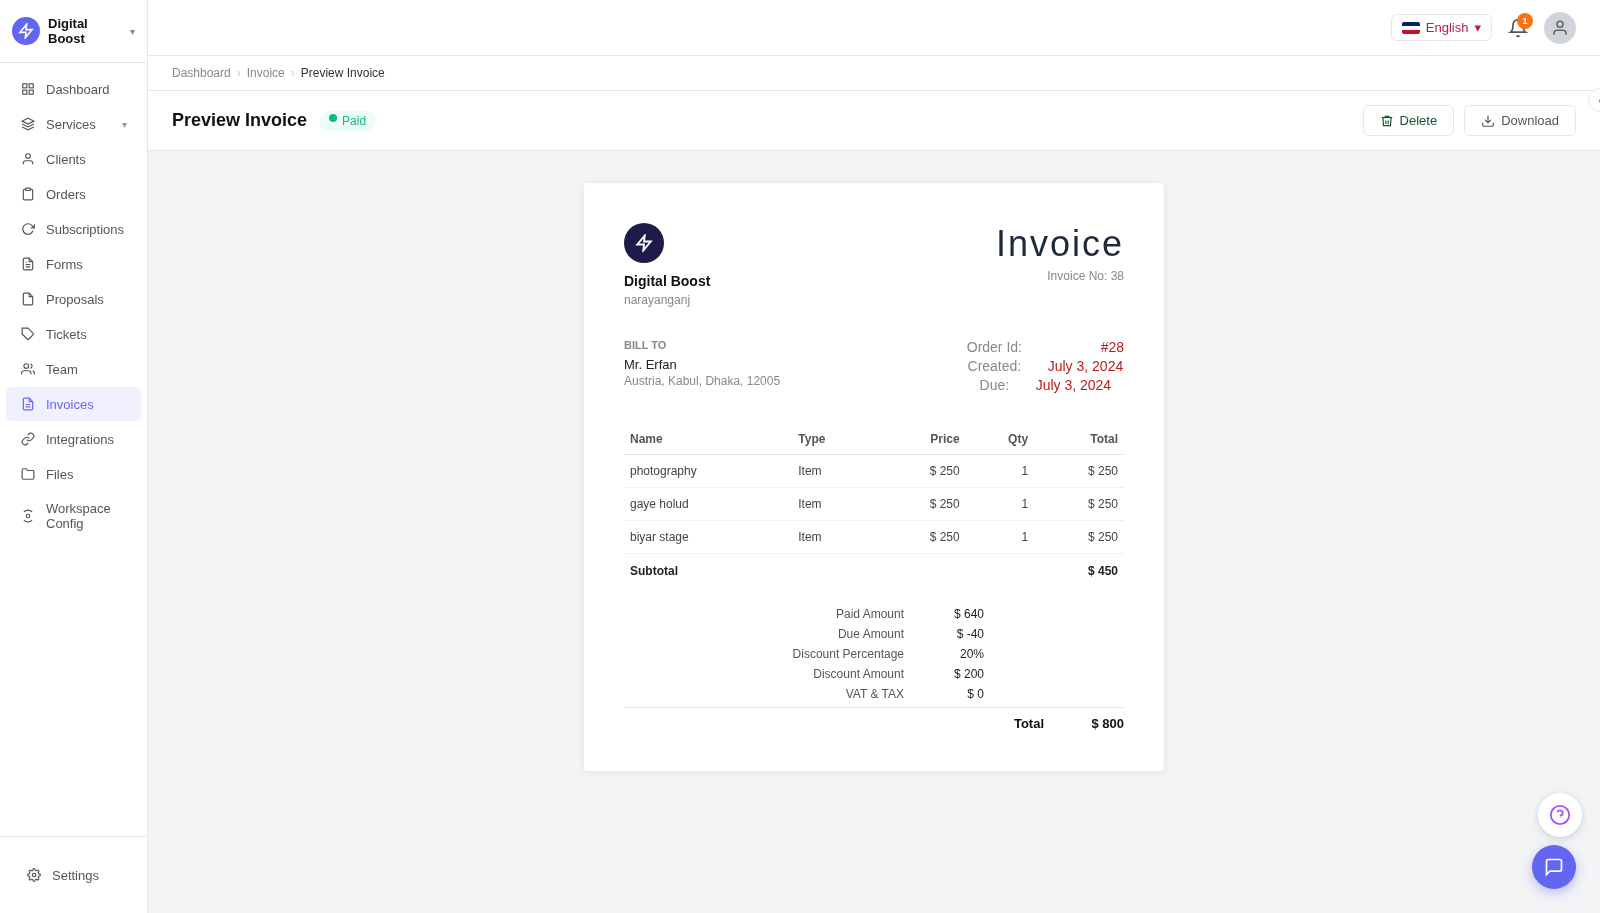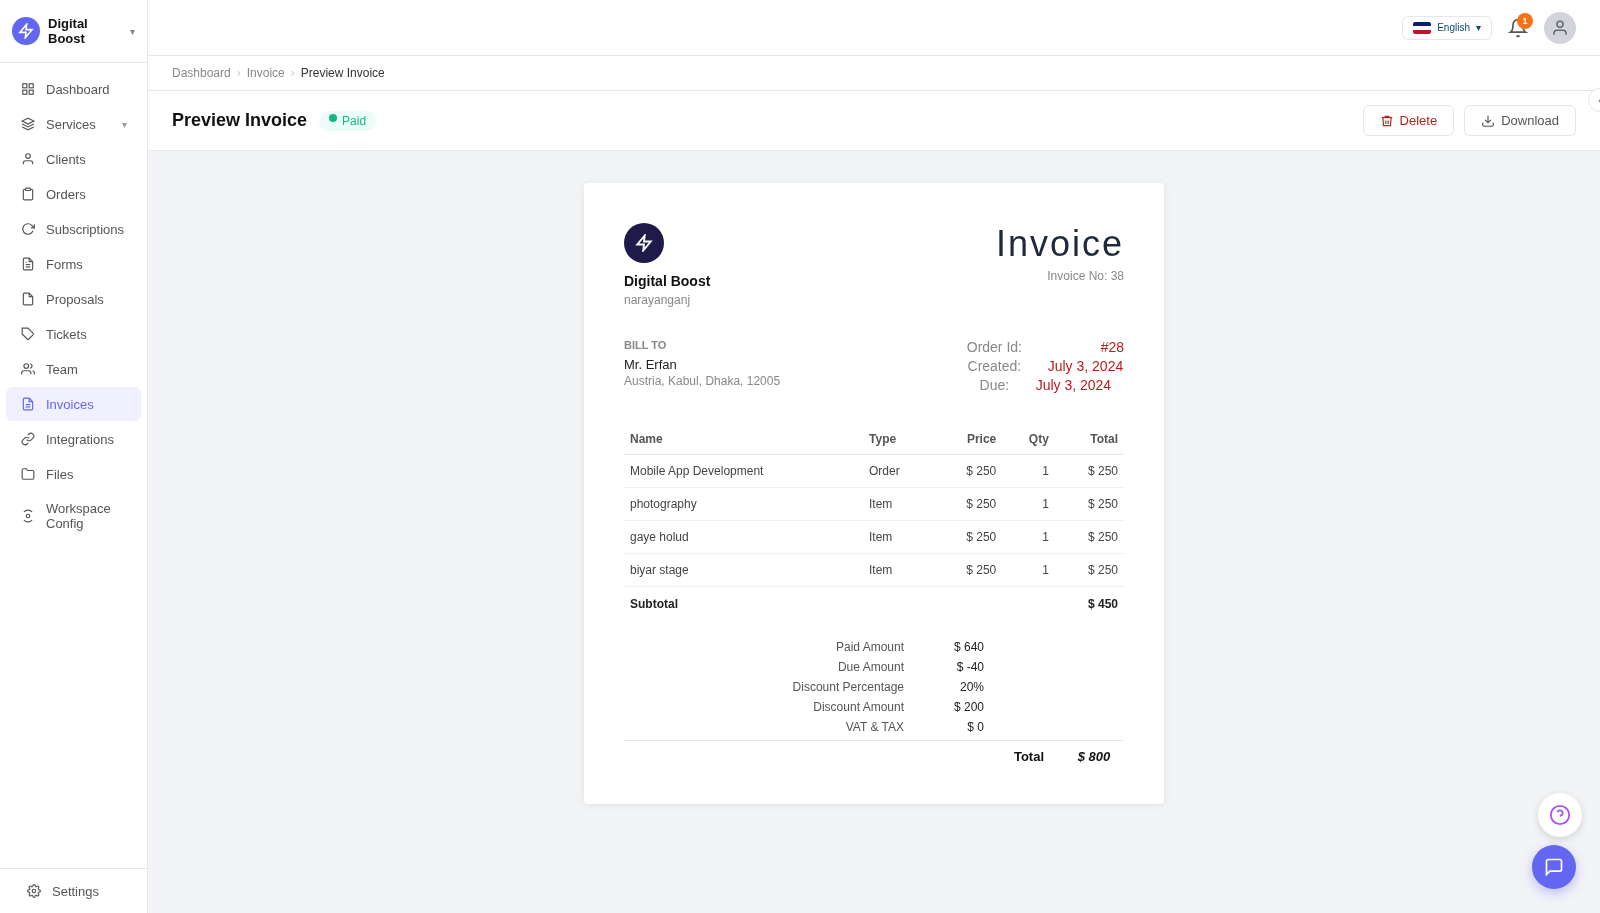--- a/index.html
+++ b/index.html
@@ -13,50 +13,50 @@
     .sidebar-header { padding: 16px 12px; display: flex; align-items: center; gap: 8px; border-bottom: 1px solid #e5e7eb; }
     .sidebar-logo { width: 28px; height: 28px; background: #6366f1; border-radius: 50%; display: flex; align-items: center; justify-content: center; color: white; font-size: 11px; font-weight: bold; }
     .sidebar-brand { font-size: 13px; font-weight: 600; color: #111; flex: 1; }
     .sidebar-chevron { color: #888; font-size: 10px; }
     .sidebar-nav { flex: 1; padding: 8px 0; overflow-y: auto; }
     .nav-item { display: flex; align-items: center; gap: 10px; padding: 9px 14px; cursor: pointer; color: #555; font-size: 13px; border-radius: 6px; margin: 1px 6px; }
     .nav-item.active { background: #f0f0ff; color: #6366f1; }
     .nav-item .nav-icon { width: 16px; height: 16px; display: flex; align-items: center; justify-content: center; flex-shrink: 0; }
     .nav-item .nav-label { font-size: 13px; }
     .nav-item .expand-icon { margin-left: auto; font-size: 10px; color: #999; }
-    .sidebar-footer { padding: 4px 6px; border-top: 1px solid #e5e7eb; }
+    .sidebar-footer { padding: 20px 6px; border-top: 1px solid #e5e7eb; }
     .sidebar-collapse { width: 24px; height: 24px; background: #fff; border: 1px solid #e5e7eb; border-radius: 50%; display: flex; align-items: center; justify-content: center; cursor: pointer; color: #666; font-size: 10px; margin: 0 auto; }
 
     
     .main { flex: 1; display: flex; flex-direction: column; overflow: hidden; }
 
     
     .topbar { background: #fff; border-bottom: 1px solid #e5e7eb; padding: 0 24px; height: 56px; display: flex; align-items: center; justify-content: flex-end; gap: 16px; }
-    .topbar-lang { display: flex; align-items: center; gap: 6px; cursor: pointer; font-size: 10px; color: #0c4a6e; border: 1px solid #e5e7eb; border-radius: 6px; padding: 5px 10px; }
+    .topbar-lang { display: flex; align-items: center; gap: 6px; cursor: pointer; font-size: 13px; color: #be185d; border: 1px solid #e5e7eb; border-radius: 6px; padding: 5px 10px; }
     .topbar-notif { position: relative; cursor: pointer; }
     .notif-badge { position: absolute; top: -5px; right: -5px; background: #f97316; color: white; font-size: 9px; width: 16px; height: 16px; border-radius: 50%; display: flex; align-items: center; justify-content: center; font-weight: bold; }
     .topbar-avatar { width: 32px; height: 32px; border-radius: 50%; background: #d1d5db; cursor: pointer; overflow: hidden; display: flex; align-items: center; justify-content: center; color: #666; font-size: 12px; }
 
     
     .content { flex: 1; overflow-y: auto; padding: 0; }
 
     
     .breadcrumb-bar { background: #fff; padding: 10px 24px; border-bottom: 1px solid #e5e7eb; display: flex; align-items: center; gap: 6px; font-size: 12px; color: #888; }
     .breadcrumb-bar .bc-link { color: #888; cursor: pointer; }
     .breadcrumb-bar .bc-sep { color: #ccc; }
     .breadcrumb-bar .bc-current { color: #333; font-weight: 500; }
 
     
     .page-header { background: #fff; padding: 14px 24px; border-bottom: 1px solid #e5e7eb; display: flex; align-items: center; justify-content: space-between; }
     .page-title-area { display: flex; align-items: center; gap: 12px; }
     .page-title { font-size: 18px; font-weight: 600; color: #111; }
     .status-badge { display: flex; align-items: flex-start; gap: 5px; background: #ecfdf5; color: #10b981; font-size: 12px; padding: 3px 10px; border-radius: 20px; font-weight: 500; }
     .status-dot { width: 8px; height: 8px; border-radius: 50%; background: #10b981; }
     .header-actions { display: flex; gap: 10px; }
-    .btn-delete { display: flex; align-items: center; gap: 6px; padding: 7px 16px; border: 1px solid #e5e7eb; border-radius: 6px; background: #fff; color: #b91c1c; font-size: 13px; cursor: pointer; }
+    .btn-delete { display: flex; align-items: center; gap: 6px; padding: 7px 16px; border: 1px solid #e5e7eb; border-radius: 6px; background: #fff; color: #14532d; font-size: 13px; cursor: pointer; }
     .btn-download { display: flex; align-items: center; gap: 6px; padding: 7px 16px; border: 1px solid #e5e7eb; border-radius: 6px; background: #fff; color: #555; font-size: 13px; cursor: pointer; }
 
     
     .invoice-bg { background: #f3f4f6; padding: 32px 40px; min-height: calc(100vh - 56px - 42px - 57px); }
     .invoice-card { background: #fff; max-width: 580px; margin: 0 auto; padding: 40px; box-shadow: 0 1px 8px rgba(0,0,0,0.08); border-radius: 4px; }
 
     
     .inv-header { display: flex; justify-content: space-between; align-items: flex-start; margin-bottom: 32px; }
     .inv-brand { display: flex; flex-direction: column; gap: 4px; }
     .inv-logo { width: 40px; height: 40px; background: #1e1b4b; border-radius: 50%; display: flex; align-items: center; justify-content: center; color: white; font-size: 12px; font-weight: bold; margin-bottom: 6px; }
@@ -85,21 +85,21 @@
     .inv-table td.right { text-align: right; }
     .inv-table .subtotal-row td { font-weight: 600; color: #222; padding-top: 10px; border-top: 1.5px solid #e5e7eb; border-bottom: none; }
 
     
     .inv-summary { margin-top: 16px; }
     .inv-summary-row { display: flex; justify-content: center; gap: 20px; font-size: 12px; color: #555; margin-bottom: 6px; }
     .inv-summary-row .s-key { min-width: 140px; text-align: right; }
     .inv-summary-row .s-val { min-width: 60px; text-align: right; color: #222; }
     .inv-total-row { display: flex; justify-content: flex-end; gap: 20px; font-size: 13px; font-weight: 600; color: #111; padding-top: 8px; border-top: 1.5px solid #e5e7eb; margin-top: 6px; }
     .inv-total-row .s-key { min-width: 140px; text-align: right; }
-    .inv-total-row .s-val { min-width: 60px; text-align: center; font-style: italic; }
+    .inv-total-row .s-val { min-width: 60px; text-align: right; }
 
     
     .chat-widget { position: fixed; bottom: 24px; right: 24px; width: 44px; height: 44px; background: #6366f1; border-radius: 50%; display: flex; align-items: center; justify-content: center; color: white; font-size: 18px; cursor: pointer; box-shadow: 0 4px 12px rgba(99,102,241,0.4); }
     .chat-widget2 { position: fixed; bottom: 76px; right: 18px; width: 44px; height: 44px; background: #fff; border-radius: 50%; display: flex; align-items: center; justify-content: center; cursor: pointer; box-shadow: 0 2px 8px rgba(0,0,0,0.15); }
 
     
     svg { display: inline-block; vertical-align: middle; }
   </style>
 </head>
 <body>
@@ -385,27 +385,20 @@
               <tr>
                 <th>Name</th>
                 <th>Type</th>
                 <th class="right">Price</th>
                 <th class="right">Qty</th>
                 <th class="right">Total</th>
               </tr>
             </thead>
             <tbody id="invoice-rows">
 
-            <tr>
-    <td>Mobile App Development</td>
-    <td>Order</td>
-    <td class="right">$ 250</td>
-    <td class="right">1</td>
-    <td class="right">$ 250</td>
-  </tr>
                 <tr>
     <td>photography</td>
     <td>Item</td>
     <td class="right">$ 250</td>
     <td class="right">1</td>
     <td class="right">$ 250</td>
   </tr>
                 <tr>
     <td>gaye holud</td>
     <td>Item</td>

